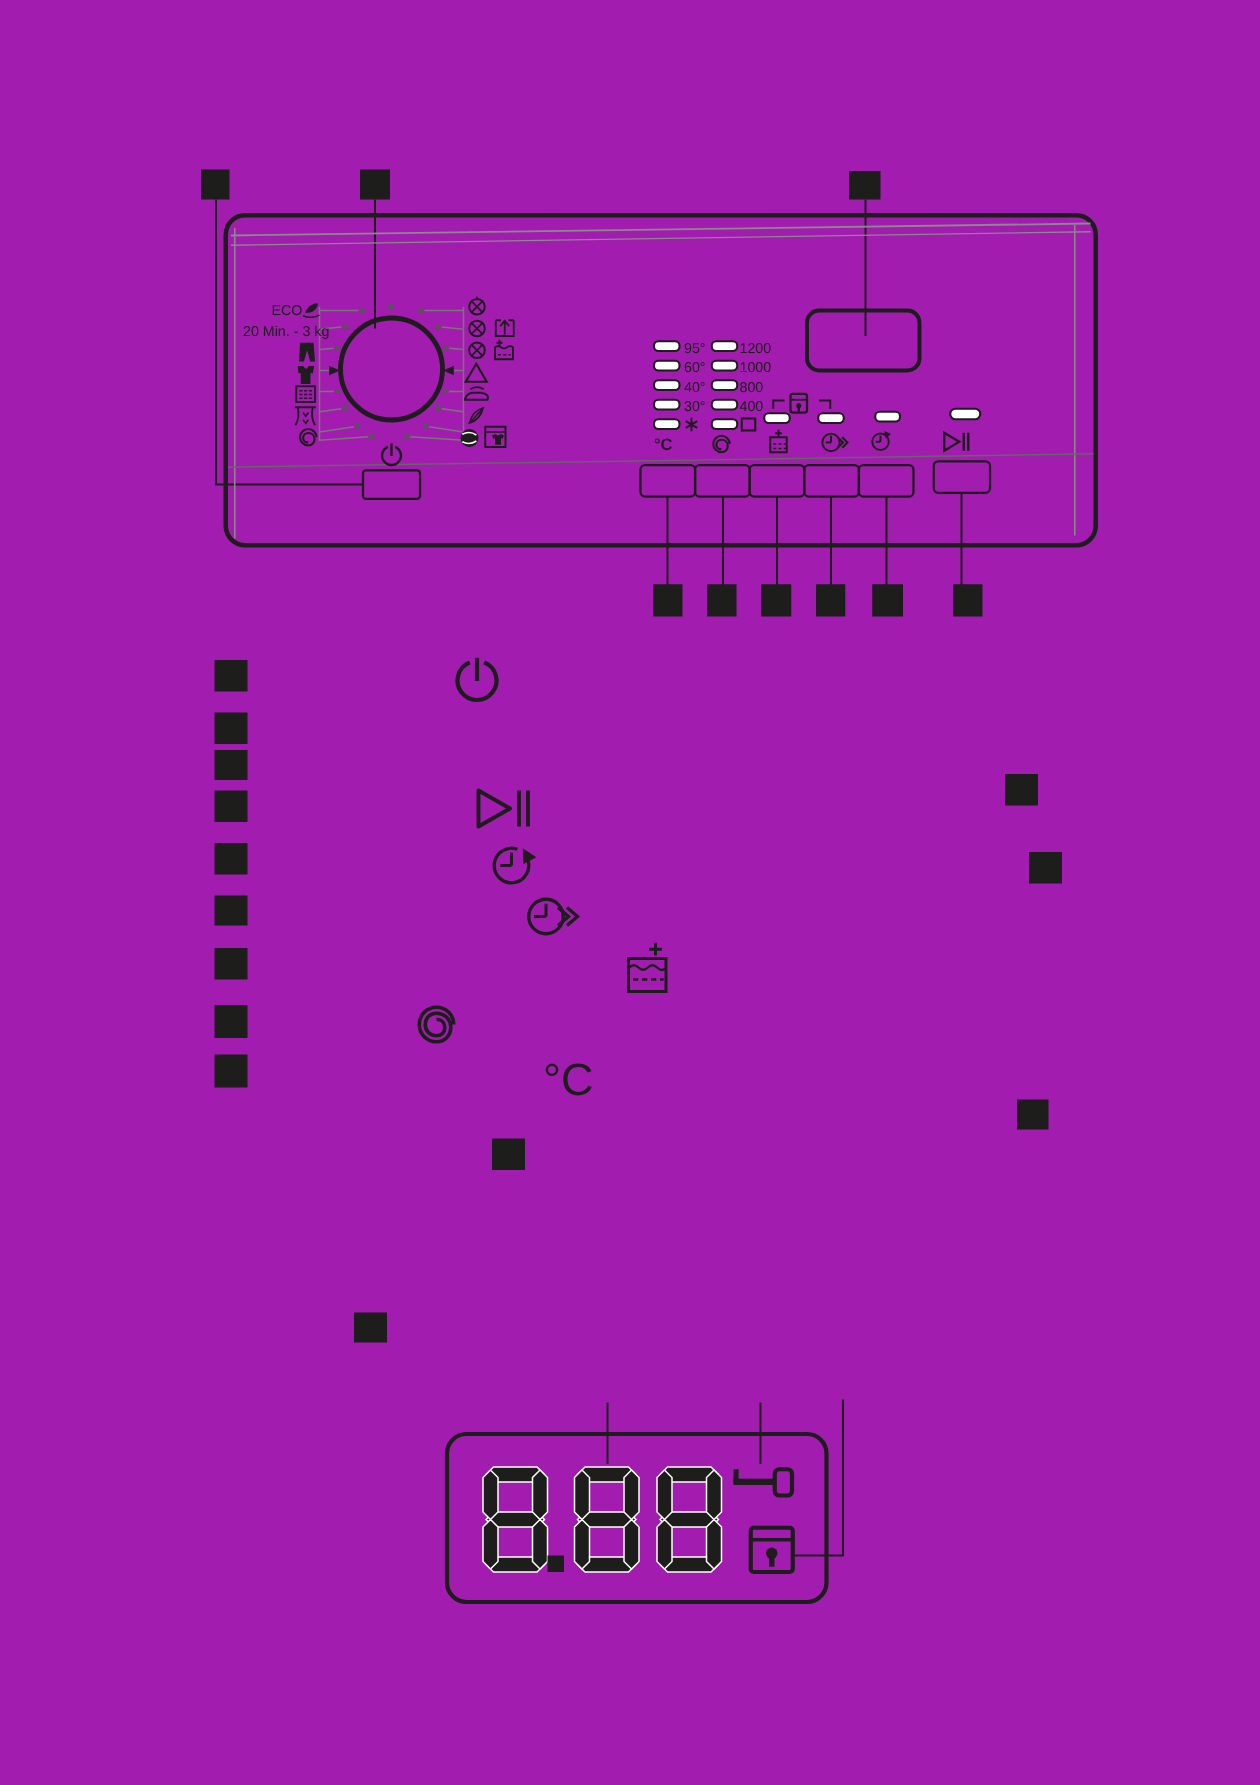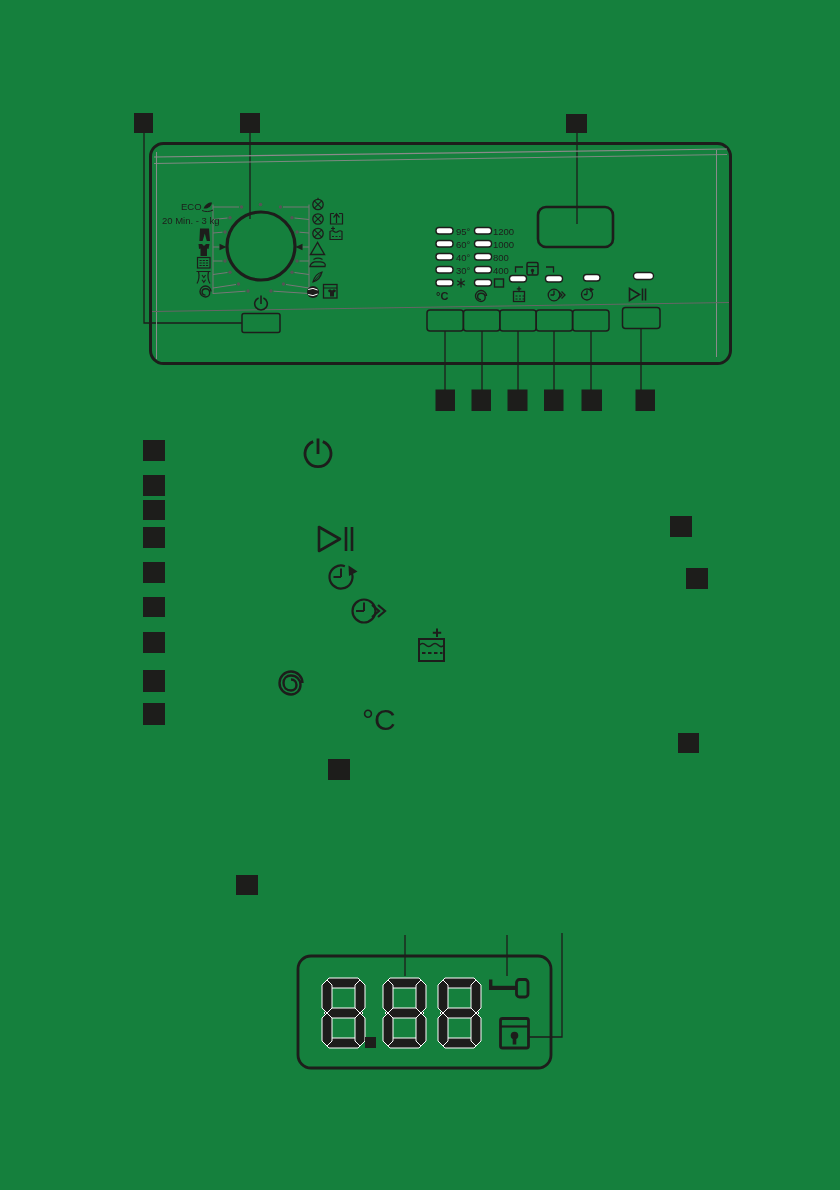--- a/index.html
+++ b/index.html
@@ -1,16 +1,16 @@
 <!DOCTYPE html>
 <html><head>
 <meta charset="utf-8">
 <style>
   html,body{margin:0;padding:0;background:#fff;}
-  .page{position:relative;width:840px;height:1190px;background:#15803d;overflow:hidden;
+  .page{position:relative;width:840px;height:1190px;background:#a21caf;overflow:hidden;
         font-family:"Liberation Sans",sans-serif;}
   svg{position:absolute;left:0;top:0;}
   .sq{fill:#1d1d1b;}
   .ink{stroke:#1d1d1b;fill:none;}
   .fillink{fill:#1d1d1b;stroke:none;}
   .grey{stroke:#8a8a8a;fill:none;}
   .ray{stroke:#777;stroke-width:1;fill:none;}
   .raydot{fill:#555;}
   .led{fill:#fff;stroke:#1d1d1b;stroke-width:1.4;}
   .lbl{font-family:"Liberation Sans",sans-serif;font-size:9.5px;fill:#1d1d1b;}

